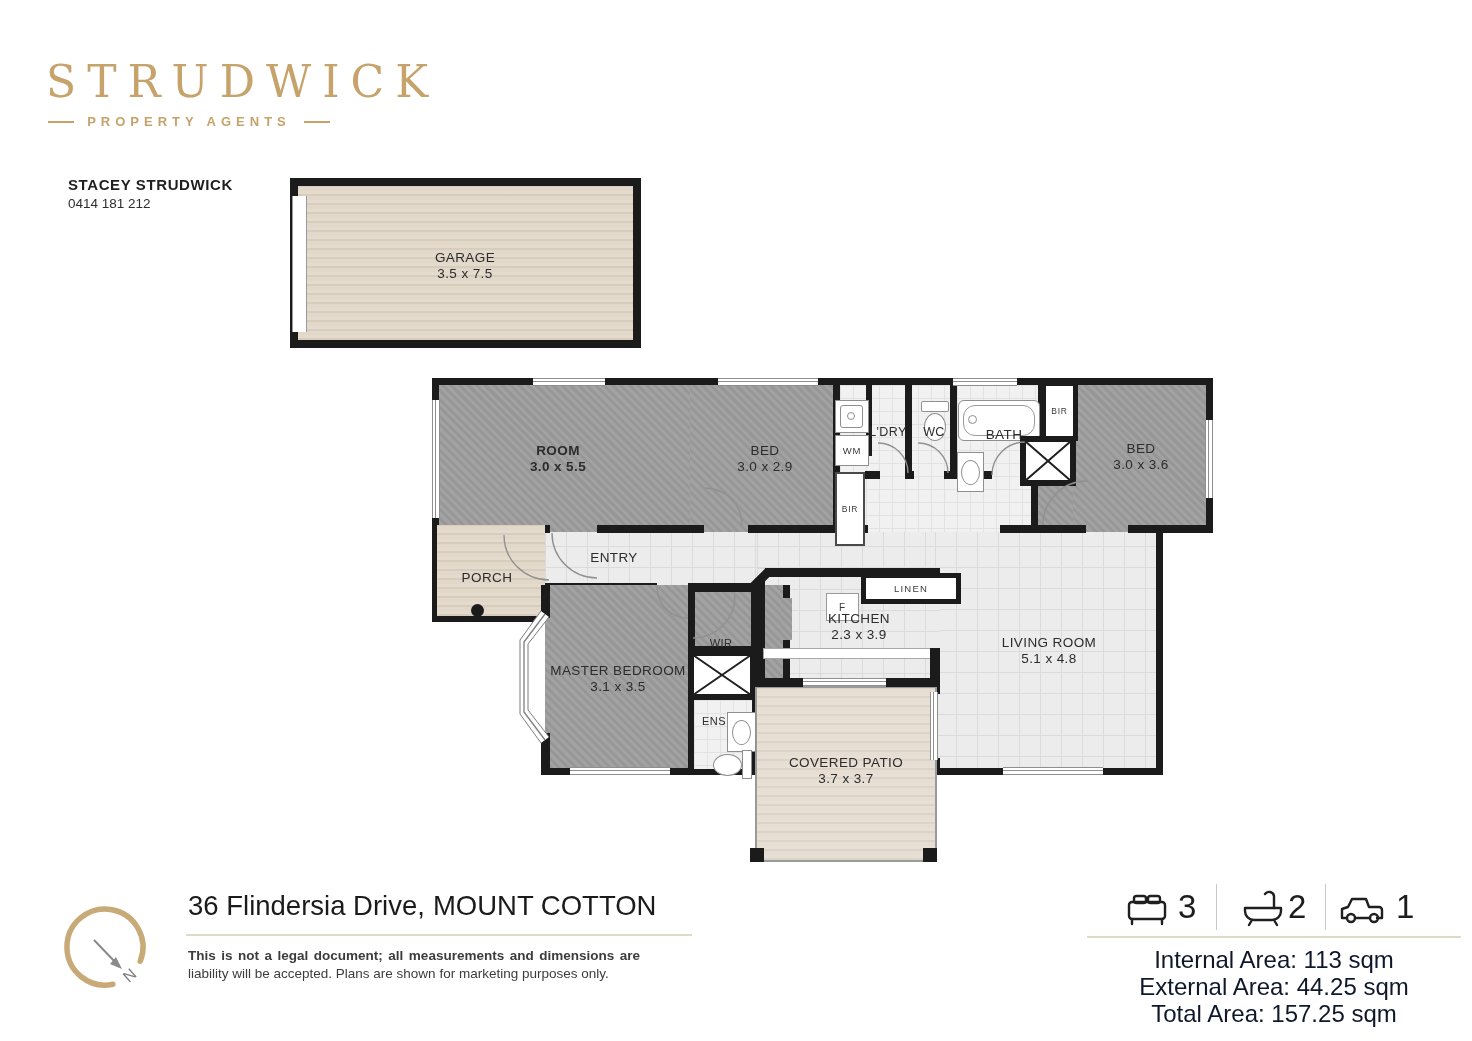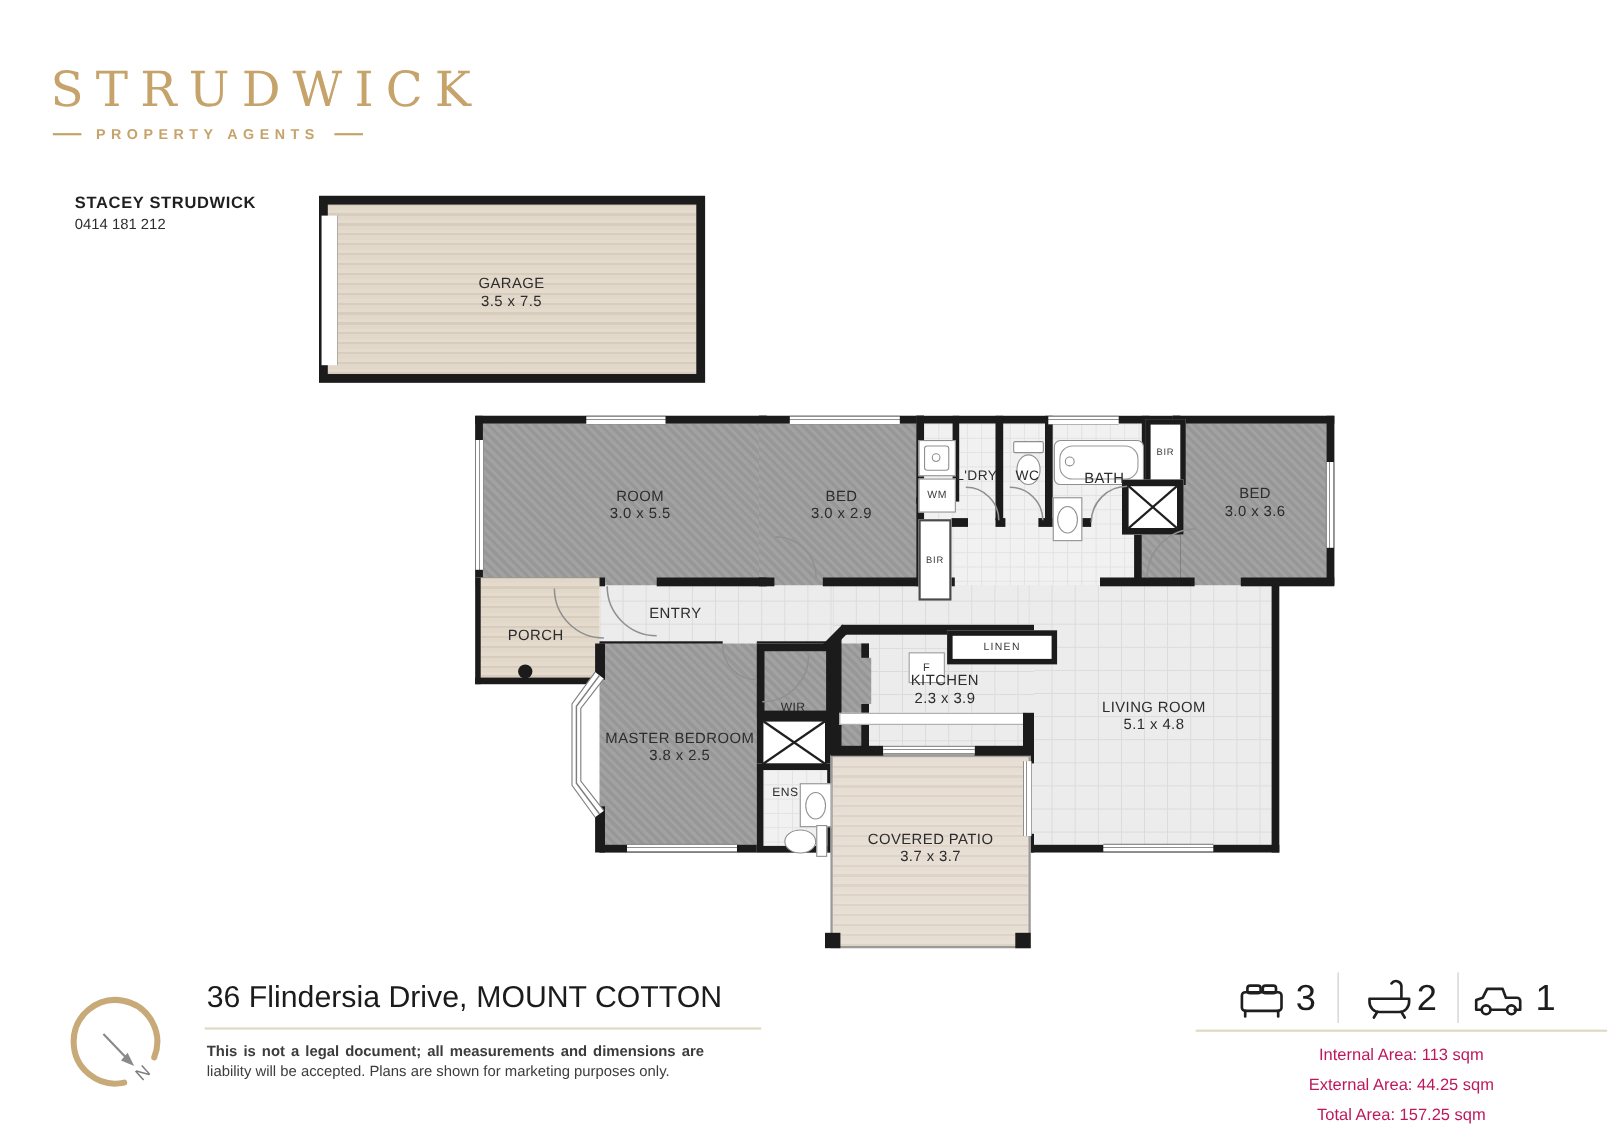--- a/index.html
+++ b/index.html
@@ -48,21 +48,21 @@
   
   .addr{position:absolute;left:188px;top:890px;font-size:27.5px;color:#1b1b1b;white-space:nowrap;}
   .addr .st{font-weight:400;}
   .addr .sb{font-weight:400;margin-left:8px;}
   .rule{position:absolute;height:2px;background:#e0d9c3;}
   .disc{position:absolute;left:188px;top:947px;width:452px;font-size:13.5px;line-height:17.5px;color:#3c3c3c;}
   .disc .j{text-align:justify;text-align-last:justify;font-weight:bold;}
   .stat-num{position:absolute;font-size:33px;font-weight:400;color:#1d1d1d;}
   .vdiv{position:absolute;width:1px;height:46px;background:#c9c9c9;}
   .areas{position:absolute;left:1087px;top:946px;width:374px;text-align:center;
-         font-size:15px;line-height:27px;color:#be185d;}
+         font-size:24px;line-height:27px;color:#0f172a;}
 </style>
 </head>
 <body>
 
 <div class="page">
 
   <div class="logo">STRUDWICK</div>
   <div class="tagrow">
     <div class="dash"></div>
     <div class="tagline">PROPERTY AGENTS</div>
@@ -200,40 +200,40 @@
     </g>
     <g>
       <path d="M545 614 L524 642 L524 712 L545 740" stroke="#ffffff" stroke-width="10" fill="none"></path>
       <path d="M545 614 L524 642 L524 712 L545 740" stroke="#7d7d7d" stroke-width="1.3" fill="none"></path>
       <path d="M549 617 L528 644 L528 710 L549 737" stroke="#7d7d7d" stroke-width="1" fill="none"></path>
       <path d="M541 611 L520 640 L520 714 L541 743" stroke="#7d7d7d" stroke-width="1" fill="none"></path>
     </g>
     <line x1="751" y1="589" x2="769" y2="571" stroke="#1b1b1b" stroke-width="9"></line>
   </svg>
 
-  <div class="lb" style="left:516px;top:443px;width:132px;">
+  <div class="lb" style="left:492px;top:443px;width:132px;font-weight:bold;">
     <span>ROOM</span>
       <span>3.0 x 5.5</span>
   </div>
   <div class="lb" style="left:700px;top:443px;width:130px;">
     <span>BED</span>
       <span>3.0 x 2.9</span>
   </div>
   <div class="lb" style="left:858px;top:425px;width:60px;font-size:12.5px;">L'DRY</div>
   <div class="lb" style="left:909px;top:425px;width:50px;font-size:12.5px;">WC</div>
   <div class="lb" style="left:969px;top:427px;width:70px;">BATH</div>
   <div class="lb" style="left:1076px;top:441px;width:130px;">
     <span>BED</span>
       <span>3.0 x 3.6</span>
   </div>
   <div class="lb" style="left:437px;top:570px;width:100px;">PORCH</div>
   <div class="lb" style="left:574px;top:550px;width:80px;">ENTRY</div>
   <div class="lb" style="left:533px;top:663px;width:170px;">
     <span>MASTER BEDROOM</span>
-      <span>3.8 x 2.5</span>
+      <span>3.1 x 3.5</span>
   </div>
   <div class="lb" style="left:691px;top:636px;width:60px;font-size:11px;">WIR</div>
   <div class="lb" style="left:689px;top:714px;width:50px;font-size:11px;">ENS</div>
   <div class="lb" style="left:789px;top:611px;width:140px;">
     <span>KITCHEN</span>
       <span>2.3 x 3.9</span>
   </div>
   <div class="lb" style="left:979px;top:635px;width:140px;">
     <span>LIVING ROOM</span>
       <span>5.1 x 4.8</span>

